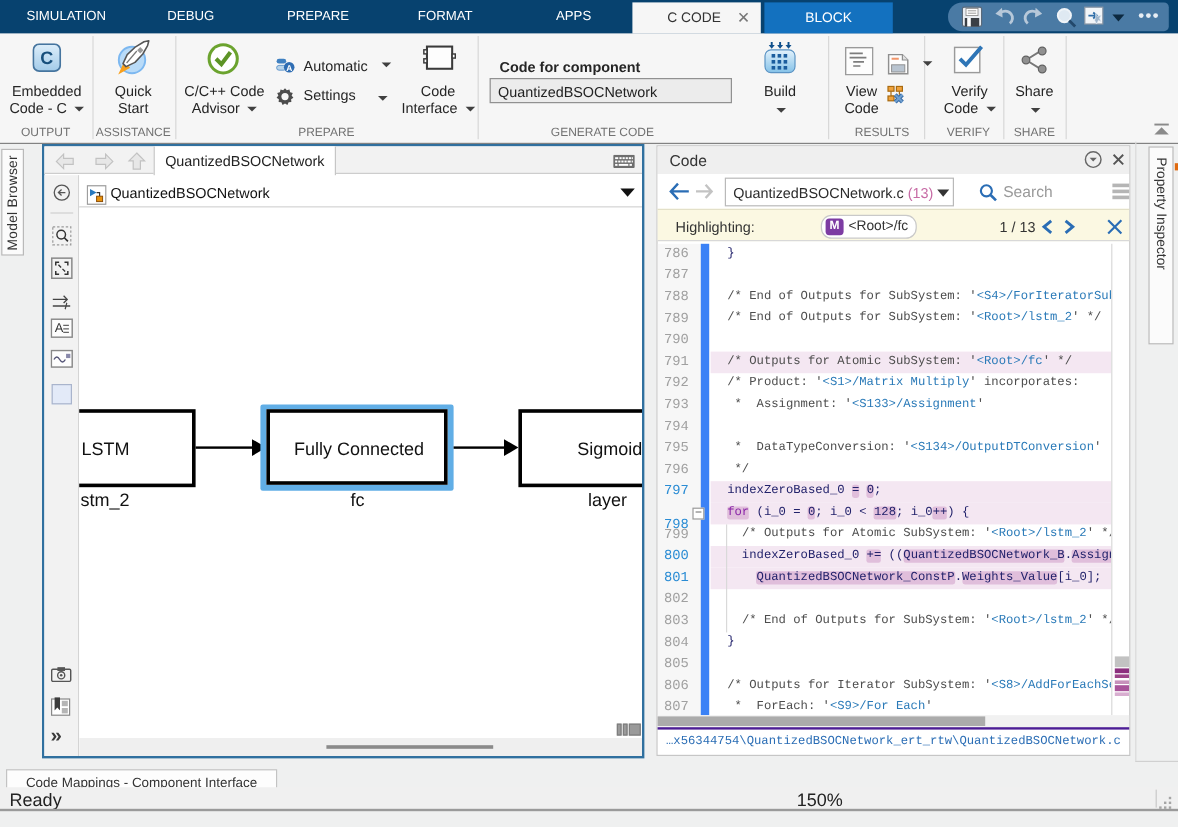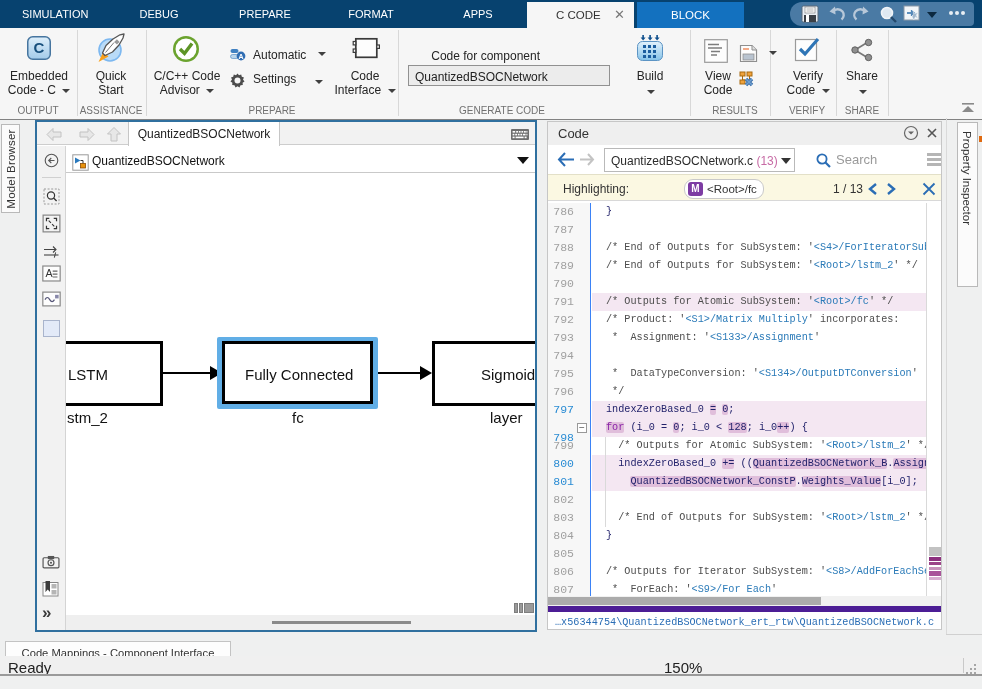--- a/index.html
+++ b/index.html
@@ -38,25 +38,25 @@
 
   .blk { position:absolute; background:#fff; border:3px solid #000; }
   .blk-label { position:absolute; font-size:15px; color:#111; }
 
   
   #codepanel { position:absolute; left:547px; top:1px; width:395px; height:509px; background:#fff; border:1px solid #c6c6c6; }
   #cp-head { position:absolute; left:0; top:0; width:393px; height:23px; background:#efefef; }
   #cp-toolbar { position:absolute; left:0; top:23px; width:393px; height:29px; background:#fff; }
   #cp-hl { position:absolute; left:0; top:52px; width:393px; height:27px; background:#fbf8e2; border-top:1px solid #e3e0c8; border-bottom:1px solid #d8d8d8; }
   #cp-code { position:absolute; left:0; top:81px; width:393px; height:393px; overflow:hidden; font-family:"Liberation Mono", monospace; }
-  #cp-gutter { position:absolute; left:0; top:0; width:43px; height:394px; background:#f7f7f7; border-right:1px solid #3b82f6; }
+  #cp-gutter { position:absolute; left:0; top:0; width:43px; height:394px; background:#f7f7f7; border-right:7px solid #3b82f6; }
   #cp-lines { position:absolute; left:44px; top:0; width:334px; height:394px; overflow:hidden; }
   #cp-vscroll { position:absolute; left:378px; top:0; width:15px; height:394px; background:#fff; border-left:1px solid #d9d9d9; }
   #cp-hscroll { position:absolute; left:0; top:474px; width:393px; height:10px; background:#f1f1f1; }
-  #cp-path { position:absolute; left:0; top:484px; width:393px; height:23px; border-top:6px solid #4c1d95; font-family:"Liberation Mono", monospace; font-size:10.2px; color:#2a6db5; line-height:22px; padding-left:7px; white-space:pre; }
+  #cp-path { position:absolute; left:0; top:484px; width:393px; height:23px; border-top:2px solid #4c1d95; font-family:"Liberation Mono", monospace; font-size:10.2px; color:#2a6db5; line-height:22px; padding-left:7px; white-space:pre; }
 
   .ln { position:absolute; width:26px; height:18px; line-height:18px; font-size:11.5px; color:#a0a0a0; text-align:right; left:0; }
   .ln.hl { color:#2a8cd4; }
   .cl { position:absolute; left:0; width:334px; height:18px; line-height:18px; font-size:10.2px; white-space:pre; color:#22226b; padding-left:14px; }
   .cl.hl { background:#f4e7f2; }
   .cm { color:#4d4d4d; }
   .lk { color:#2a7ab8; }
   .kw { color:#8a24a8; }
   .tok { background:#e0bedb; border-radius:2px; }
   #foldbox { position:absolute; left:29px; top:220px; width:10px; height:10px; border:1px solid #999; background:#fff; font-size:10px; line-height:8px; text-align:center; color:#555; font-family:"Liberation Sans",sans-serif; }
@@ -248,21 +248,21 @@
     <svg style="position:absolute;left:960px;top:74px;" width="16" height="12" viewBox="0 0 16 12">
       <path d="M2 10 L8 4 L14 10 Z" fill="#8a8a8a"></path>
       <rect x="2" y="1" width="12" height="1.6" fill="#8a8a8a"></rect>
     </svg>
     <div class="rtext" style="left:2px;top:41px;width:74px;">Embedded<br>Code - C <span class="caret"></span></div>
     <div class="rtext" style="left:86px;top:41px;width:50px;">Quick<br>Start</div>
     <div class="rtext" style="left:145px;top:41px;width:84px;">C/C++ Code<br>Advisor <span class="caret"></span></div>
     <div class="rtext" style="left:253px;top:20px;width:70px;text-align:left;">Automatic</div>
     <div class="rtext" style="left:253px;top:44px;width:70px;text-align:left;">Settings</div>
     <div class="rtext" style="left:330px;top:41px;width:70px;">Code<br>Interface <span class="caret"></span></div>
-    <div class="rtext" style="left:410px;top:21px;width:130px;text-align:right;">Code for component</div>
+    <div class="rtext" style="left:410px;top:21px;width:130px;text-align:center;font-weight:bold;">Code for component</div>
     <div class="rtext" style="left:630px;top:41px;width:40px;">Build</div>
     <div class="rtext" style="left:698px;top:41px;width:40px;">View<br>Code</div>
     <div class="rtext" style="left:783px;top:41px;width:50px;">Verify<br>Code <span class="caret"></span></div>
     <div class="rtext" style="left:838px;top:41px;width:48px;">Share</div>
   </div>
 
   <div id="main">
     <div id="mbtab">
       <span>Model Browser</span>
     </div>

